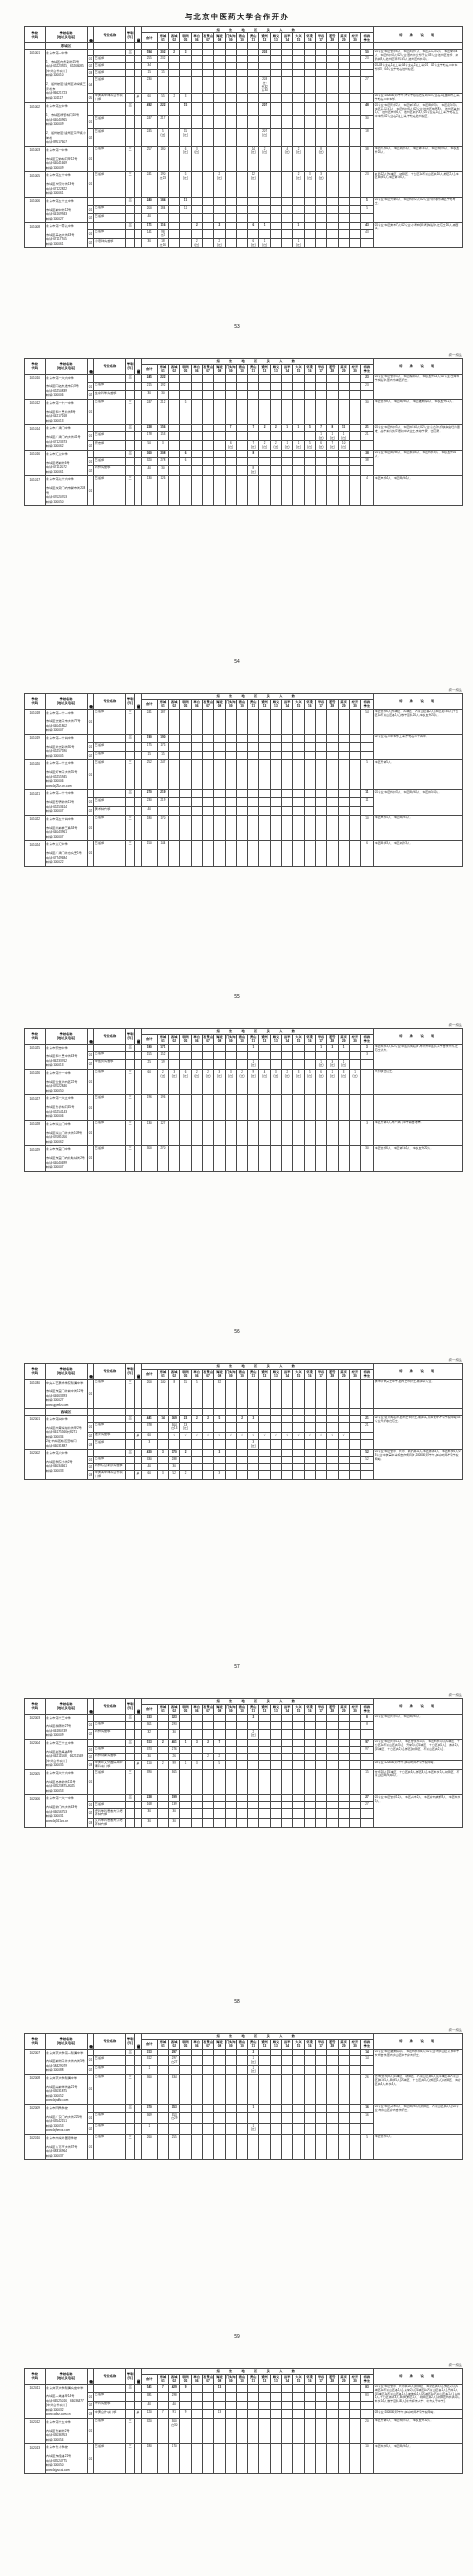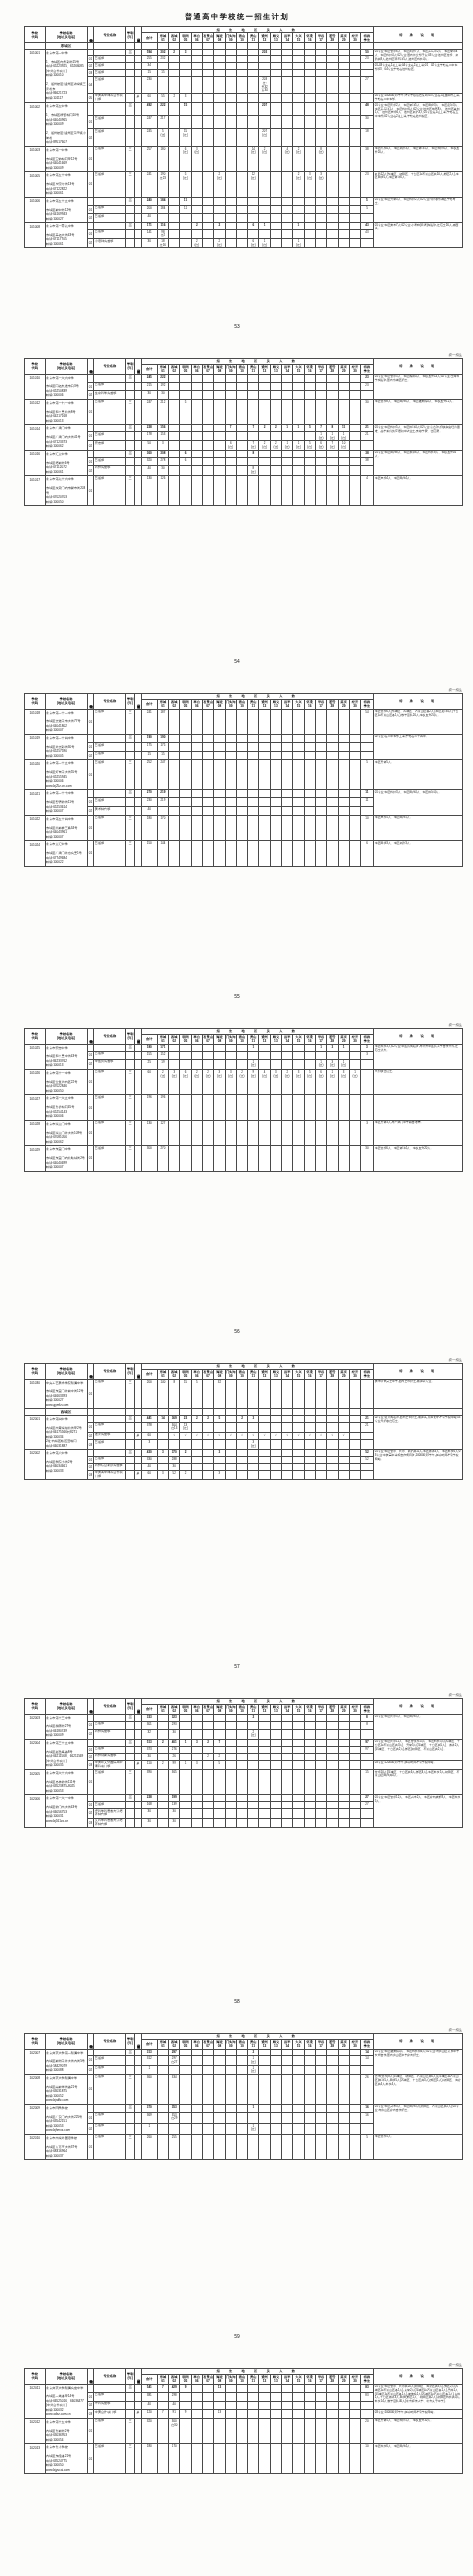--- a/index.html
+++ b/index.html
@@ -26,21 +26,21 @@
   td.section-cell{font-size:3.5px;font-weight:bold;text-align:center;padding:0.5px;}
   tr.body-row{height:6.7px;}
   tr.section-row{height:6.2px;}
   .page-number{position:absolute;left:0;right:0;bottom:6.2px;text-align:center;font-size:4.9px;color:#222;}
 </style>
 </head>
 <body>
 
 <div id="doc">
     <div class="page">
-      <div class="doc-title">普通高中学校统一招生计划</div>
+      <div class="doc-title">与北京中医药大学合作开办</div>
       <div class="title-gap"></div>
       <div class="table-wrap">
         <table class="plan-table">
           <colgroup>
             <col style="width: 20.6px;">
             <col style="width: 42px;">
             <col style="width: 6.7px;">
             <col style="width: 32px;">
             <col style="width: 8.8px;">
             <col style="width: 6.7px;">

